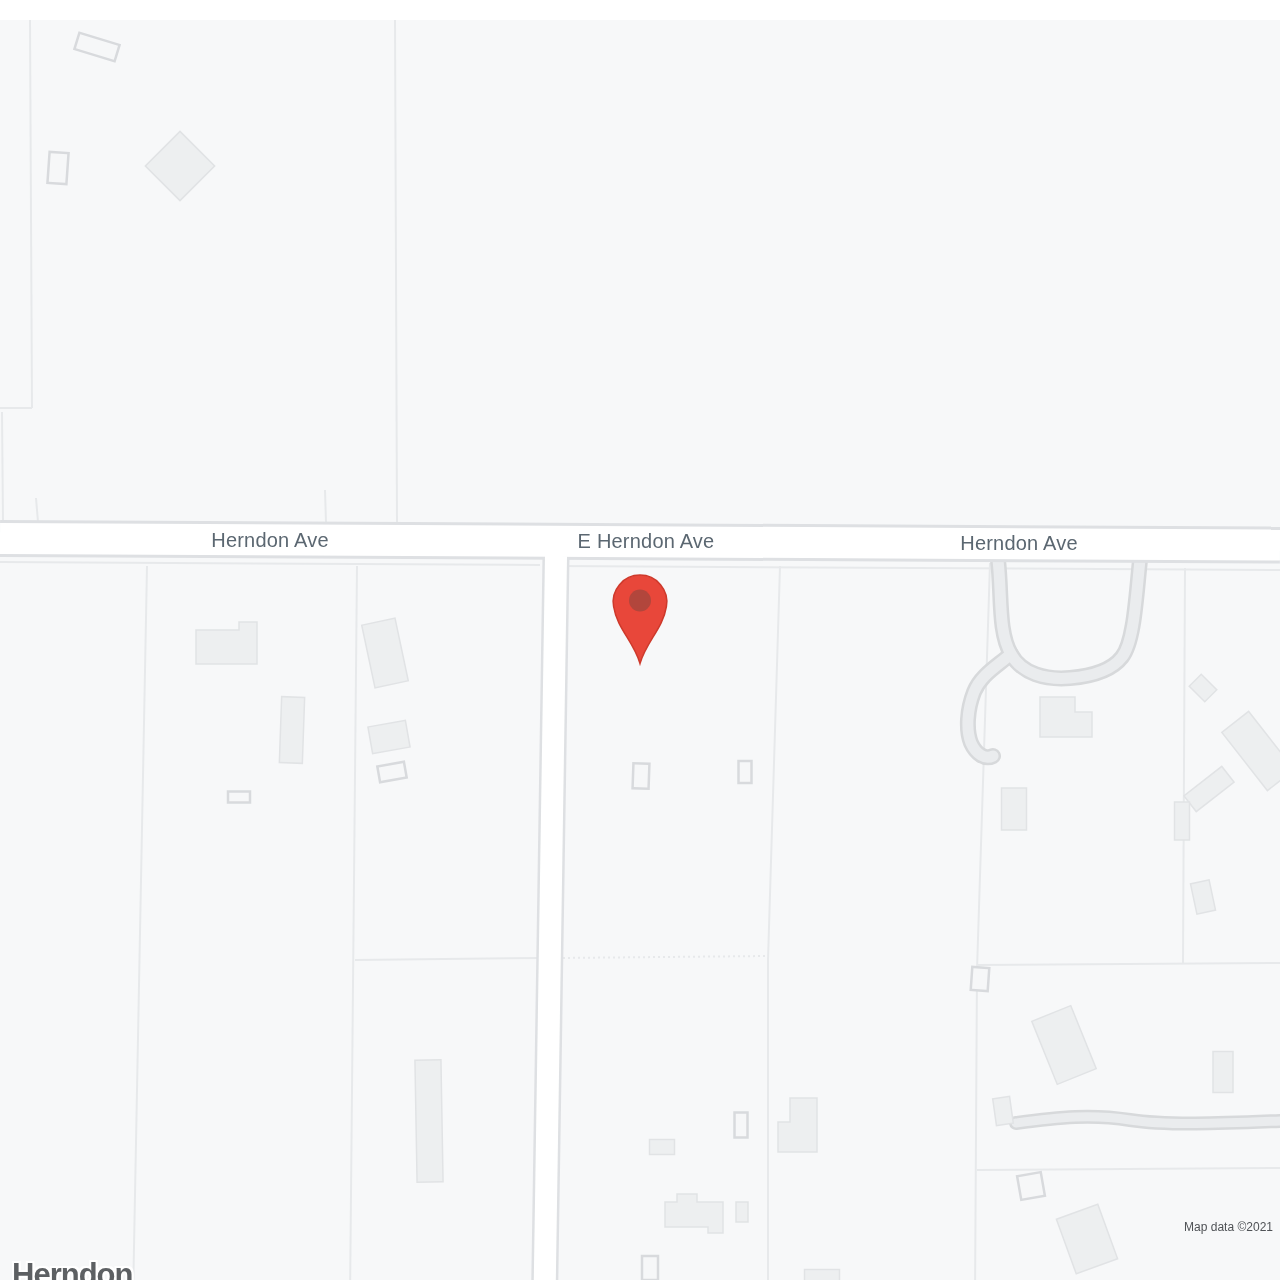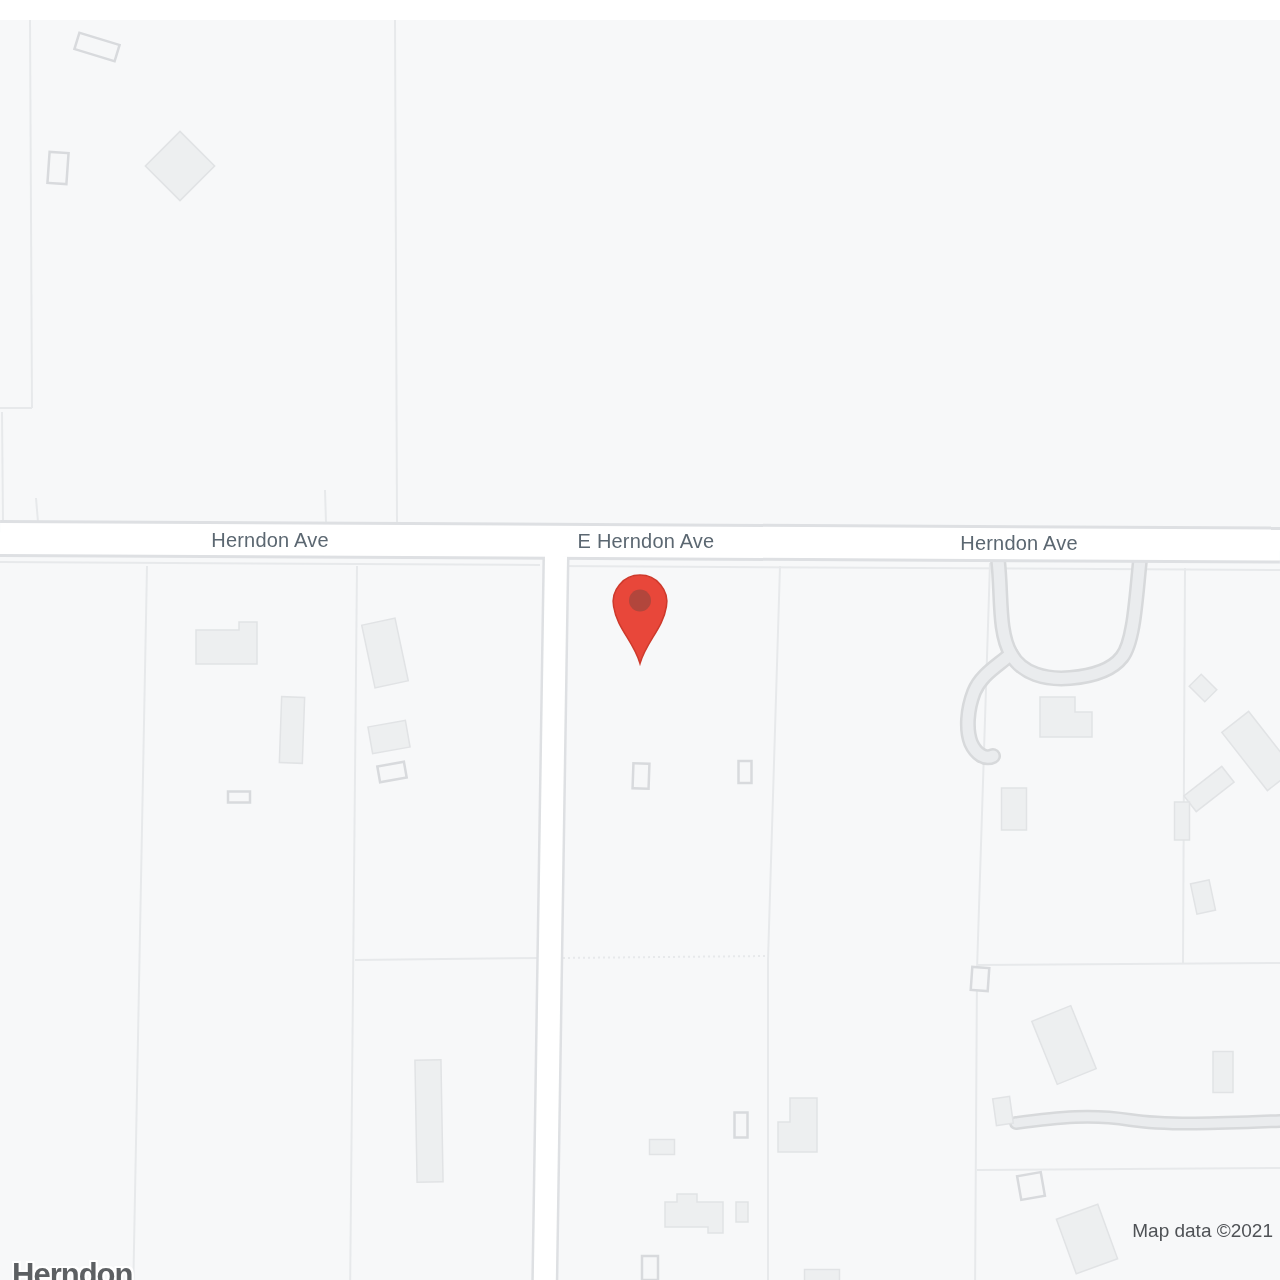--- a/index.html
+++ b/index.html
@@ -5,21 +5,21 @@
   html,body{margin:0;padding:0;}
   .stage{position:relative;width:1280px;height:1280px;overflow:hidden;background:#f7f8f9;
          font-family:"Liberation Sans",sans-serif;margin-top:20px;}
   #map-svg{position:absolute;left:0;top:0;width:1280px;height:1280px;display:block;}
   .road-label{font-family:"Liberation Sans",sans-serif;font-size:20px;letter-spacing:.2px;
               paint-order:stroke;stroke:#ffffff;stroke-width:3.5px;stroke-linejoin:round;}
   .google-logo{position:absolute;left:12px;top:1237px;font-weight:bold;font-size:31px;
                color:#5d6063;letter-spacing:-1px;
                text-shadow:-2px -2px 0 #fff,2px -2px 0 #fff,-2px 2px 0 #fff,2px 2px 0 #fff,
                            0 -2px 0 #fff,0 2px 0 #fff,-2px 0 0 #fff,2px 0 0 #fff;}
-  .attribution{position:absolute;right:7px;top:1200px;font-size:19px;color:#4f5256;}
+  .attribution{position:absolute;right:7px;top:1200px;font-size:12px;color:#4f5256;}
 </style>
 </head>
 <body>
 
 <div class="stage">
   <svg id="map-svg" viewBox="0 0 1280 1280" xmlns="http://www.w3.org/2000/svg">
       <rect x="0" y="0" width="1280" height="1280" fill="#f7f8f9"></rect>
       <polyline points="30,0 32,388" fill="none" stroke="#e7e9eb" stroke-width="2"></polyline>
       <polyline points="0,388 32,388" fill="none" stroke="#e7e9eb" stroke-width="2"></polyline>
       <polyline points="36,478 38,502" fill="none" stroke="#e7e9eb" stroke-width="2"></polyline>

